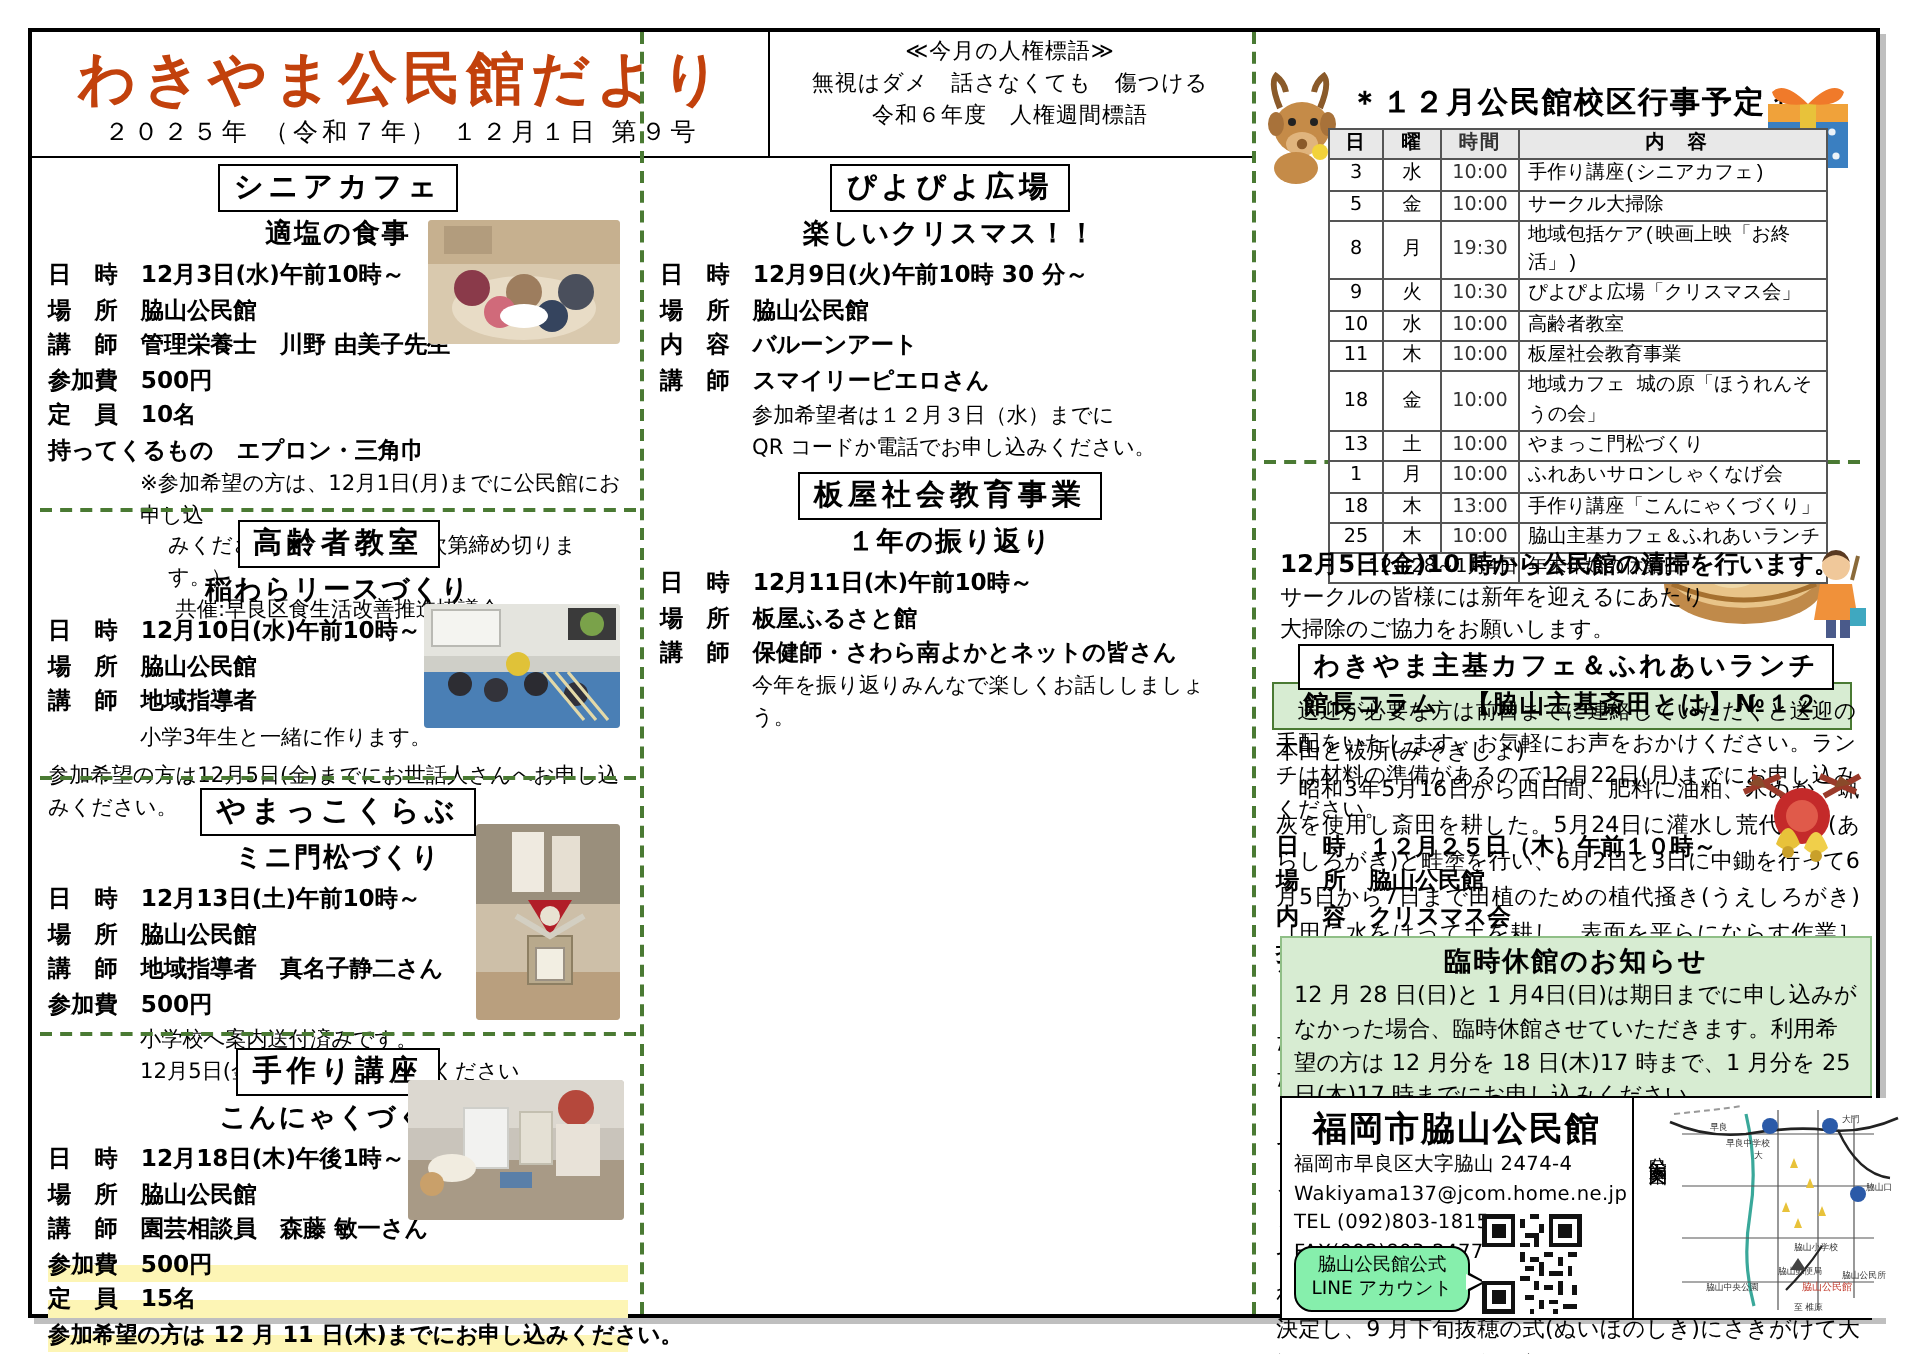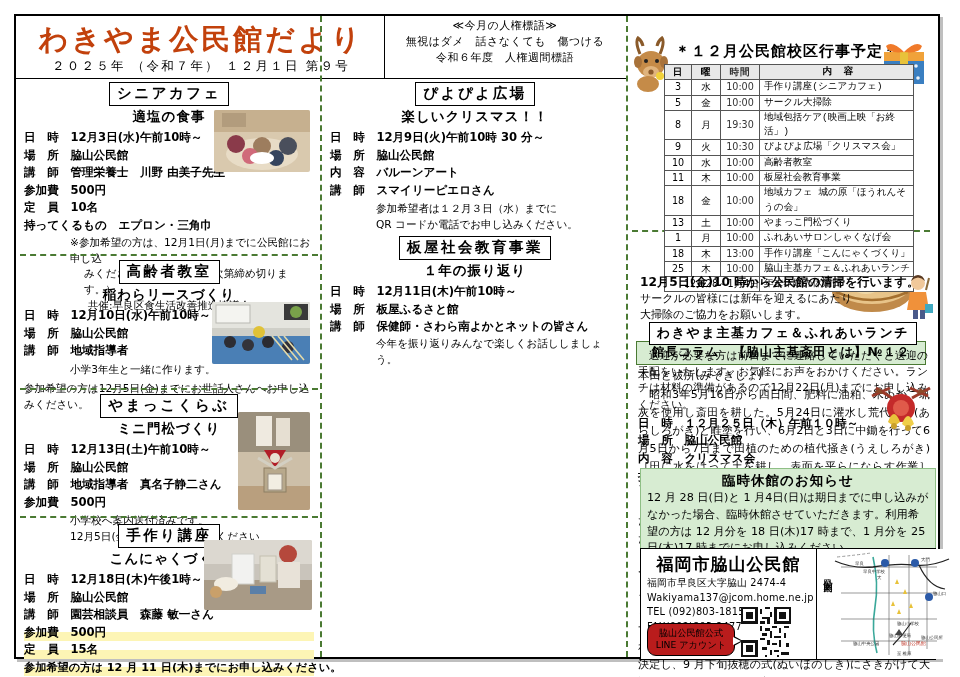--- a/index.html
+++ b/index.html
@@ -82,21 +82,21 @@
   .f-left{position:absolute;left:0;top:0;width:176px;height:100%;border-right:1.2px solid #000;box-sizing:border-box;padding:4px 6px;}
   .f-name{font-size:17px;font-weight:bold;letter-spacing:1px;text-align:center;}
   .f-line{font-size:9.8px;line-height:1.5;letter-spacing:.2px;}
   .f-right{position:absolute;left:176px;top:0;width:118px;height:100%;box-sizing:border-box;}
   .map-label{
     position:absolute;left:2px;top:22px;width:14px;font-size:9.5px;line-height:1.12;
     writing-mode:vertical-rl;text-orientation:upright;letter-spacing:1px;
   }
   .qr{position:absolute;background:#fff;}
   .bubble{
-    position:absolute;border:1.1px solid #000;border-radius:9px;background:#b91c1c;
+    position:absolute;border:1.1px solid #000;border-radius:9px;background:#86efac;
     font-size:9.2px;line-height:1.35;text-align:center;padding:3px 4px;
   }
   .bubble:after{
     content:"";position:absolute;right:-9px;top:12px;width:0;height:0;
     border-top:5px solid transparent;border-bottom:5px solid transparent;border-left:9px solid #000;
   }
   .bubble:before{
     content:"";position:absolute;right:-7px;top:13px;width:0;height:0;z-index:2;
     border-top:4px solid transparent;border-bottom:4px solid transparent;border-left:8px solid #fff;
   }

